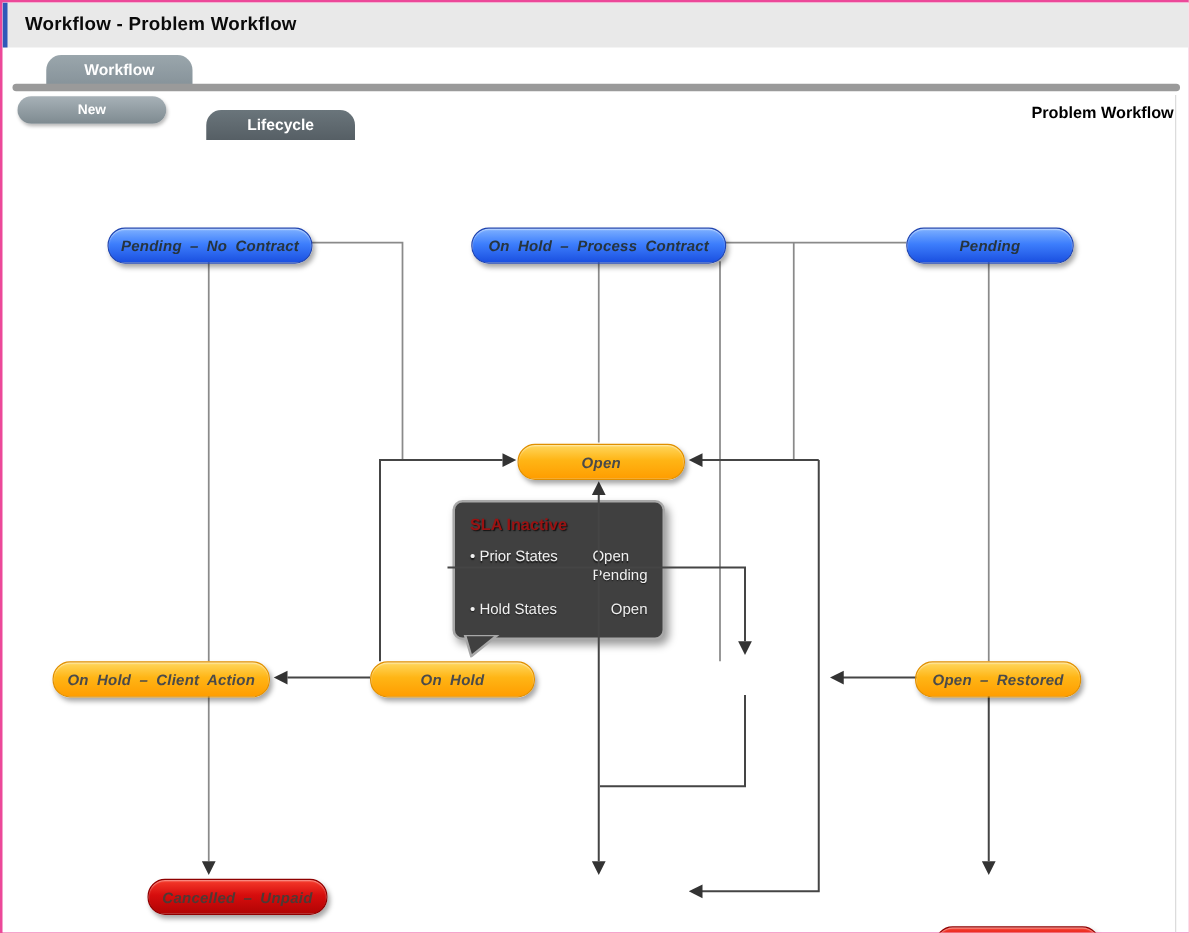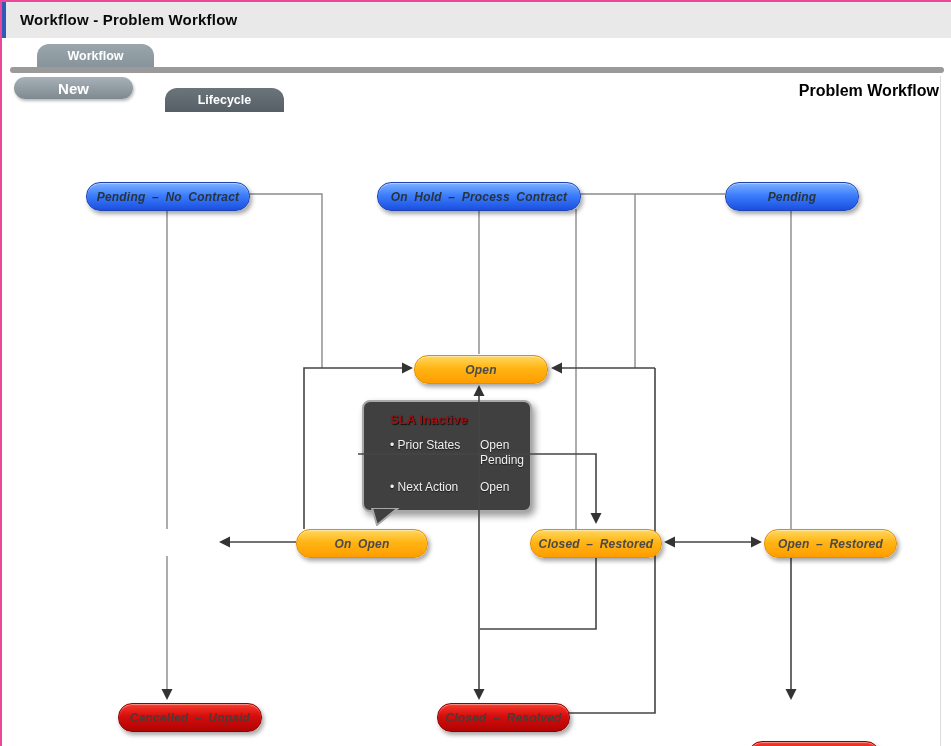--- a/index.html
+++ b/index.html
@@ -12,48 +12,48 @@
 
   
   .tab{position:absolute;top:42px;height:24px;border-radius:12px 12px 0 0;color:#fff;
        font-size:12.5px;font-weight:bold;display:flex;align-items:center;justify-content:center;cursor:pointer;text-align:center;}
   .tab-workflow{left:35px;width:117px;background:linear-gradient(180deg,#9aa6ac,#87939a);}
   .tab-lifecycle{left:163px;width:119px;background:linear-gradient(180deg,#6a757b,#565f65);margin-top:44px;}
   .tabbar{position:absolute;left:8px;top:65px;width:934px;height:6px;background:#9a9a9a;border-radius:3px;}
 
   
   .new-btn{position:absolute;left:12px;top:75px;width:119px;height:22px;border:none;border-radius:11px;
-       background:linear-gradient(180deg,#a7b1b7,#7e8a90);color:#fff;font-family:inherit;font-size:15px;
+       background:linear-gradient(180deg,#a7b1b7,#7e8a90);color:#fff;font-family:inherit;font-size:11px;
        font-weight:bold;box-shadow:1px 2px 3px rgba(0,0,0,.28);cursor:pointer;}
-  .context-title{position:absolute;right:12px;top:80px;font-size:16px;font-weight:bold;color:#000;}
+  .context-title{position:absolute;right:12px;top:80px;font-size:13px;font-weight:bold;color:#000;}
   .right-border{position:absolute;left:938px;top:74px;width:1px;height:670px;background:#dcdcdc;}
 
   
   .node{position:absolute;height:27px;border-radius:14px;display:flex;align-items:center;justify-content:center;
         font-size:12px;font-weight:bold;letter-spacing:.2px;word-spacing:3px;z-index:4;cursor:pointer;
         box-shadow:inset 0 1px 1px rgba(255,255,255,.45),2px 3px 4px rgba(0,0,0,.35);font-style:italic;}
   .blue{background:linear-gradient(180deg,#7db0ff 0%,#3d7efc 45%,#1a4fe0 100%);border:1px solid #1f44b0;color:#26343e;}
   .orange{background:linear-gradient(180deg,#ffd75e 0%,#ffb515 45%,#ff9d00 100%);border:1px solid #e08f00;color:#4a4a4a;}
   .red{background:linear-gradient(180deg,#f63b2b 0%,#d60d0d 45%,#b00404 100%);border:1px solid #8f0000;color:#4d3a35;margin-left:23px;}
   .n0{left:84px;top:180px;width:162px}  .n1{left:375px;top:180px;width:202px}
   .n2{left:723px;top:180px;width:132px} .n3{left:412px;top:353px;width:132px}
   .n4{left:40px;top:527px;width:172px}  .n5{left:294px;top:527px;width:130px}
-  .n6{left:528px;top:527px;width:130px} .n7{left:762px;top:527px;width:131px}
+  .n6{left:528px;top:527px;width:130px} .n7{left:730px;top:527px;width:131px}
   .n8{left:93px;top:701px;width:142px}  .n9{left:412px;top:701px;width:131px}
   .n10{left:723px;top:739px;width:130px}
 
   
   .lines{position:absolute;left:0;top:0;z-index:3;pointer-events:none;}
 
   
   .tooltip{position:absolute;left:360px;top:398px;width:170px;height:112px;box-sizing:border-box;z-index:2;
            background:#404040;border:2px solid #a8a8a8;border-radius:8px;box-shadow:3px 4px 7px rgba(0,0,0,.4);
-           padding:10px 26px;color:#f0f0f0;}
+           padding:10px 12px;color:#f0f0f0;}
   .tooltip-title{font-size:13px;font-weight:bold;color:#9b1212;text-shadow:1px 1px 1px rgba(0,0,0,.75);margin-bottom:11px;}
-  .tt-row{display:flex;font-size:12px;text-shadow:0 1px 1px rgba(0,0,0,.6);margin-bottom:12px;}
+  .tt-row{display:flex;font-size:12px;text-shadow:0 1px 1px rgba(0,0,0,.6);margin-bottom:12px;justify-content:space-between;}
   .tt-label{width:90px;flex:none;}
   .tt-values span{display:block;line-height:15px;}
   .tooltip-tail{position:absolute;left:6px;bottom:-16px;}
 </style>
 </head>
 <body>
 
 <div class="page">
 
   <div class="header">
@@ -72,21 +72,21 @@
   <div class="tooltip">
     <div class="tooltip-title">SLA Inactive</div>
     <div class="tt-row">
       <div class="tt-label"><span>•</span> <span>Prior States</span></div>
       <div class="tt-values">
         <span>Open</span>
         <span>Pending</span>
       </div>
     </div>
     <div class="tt-row">
-      <div class="tt-label"><span>•</span> <span>Next Action</span></div>
+      <div class="tt-label"><span>•</span> <span>Hold States</span></div>
       <div class="tt-values">
         <span>Open</span>
       </div>
     </div>
     <svg class="tooltip-tail" width="30" height="18">
       <polygon points="2,0 28,0 7,17" fill="#404040" stroke="#a8a8a8" stroke-width="2"></polygon>
     </svg>
   </div>
 
   <svg class="lines" width="949" height="744" viewBox="0 0 949 744">
@@ -123,20 +123,19 @@
       <polygon points="760,540 749,534.5 749,545.5"></polygon>
       <polygon points="789,698 783.5,687 794.5,687"></polygon>
       <polygon points="165,698 159.5,687 170.5,687"></polygon>
     </g>
   </svg>
 
   <div class="node blue n0">Pending – No Contract</div>
   <div class="node blue n1">On Hold – Process Contract</div>
   <div class="node blue n2">Pending</div>
   <div class="node orange n3">Open</div>
-  <div class="node orange n5">On Open</div>
-  <div class="node orange n6">Closed – Restored</div>
+  <div class="node orange n4">On Hold – Client Action</div>
+  <div class="node orange n5">On Hold</div>
   <div class="node orange n7">Open – Restored</div>
   <div class="node red n8">Cancelled – Unpaid</div>
-  <div class="node red n9">Closed – Resolved</div>
   <div class="node red n10">Cancelled</div>
 
 </div>
 
 </body></html>

